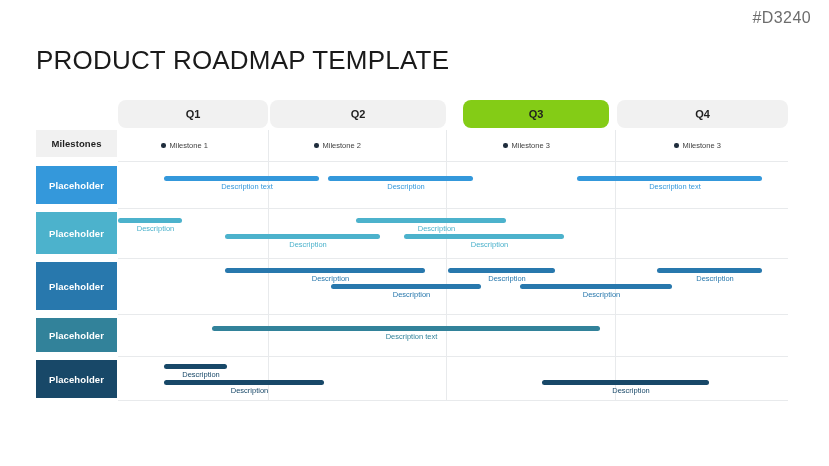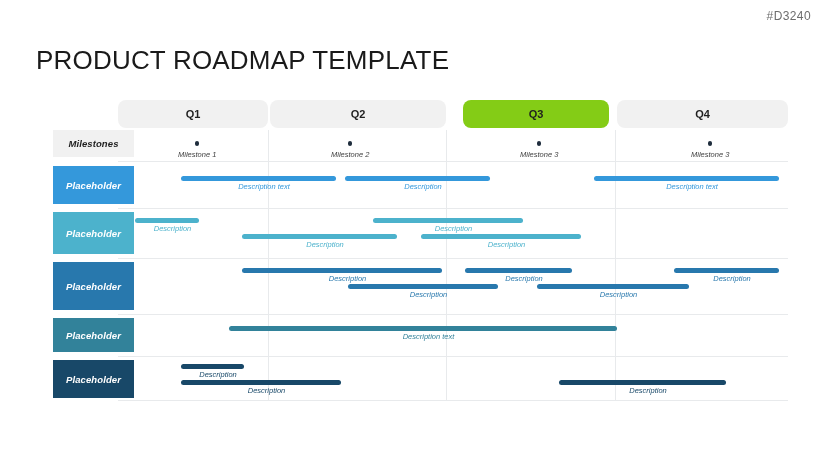--- a/index.html
+++ b/index.html
@@ -12,21 +12,21 @@
     height: 466px;
     position: relative;
     overflow: hidden;
     font-family: "Liberation Sans", sans-serif;
     color: #222222;
   }
   #doc-id {
     position: absolute;
     top: 9px;
     right: 18px;
-    font-size: 12px;
+    font-size: 16px;
     color: #6d6d6d;
     letter-spacing: 0.4px;
   }
   #page-title {
     position: absolute;
     left: 36px;
     top: 28px;
     font-size: 26px;
     font-weight: 400;
     letter-spacing: 0.2px;
@@ -67,23 +67,22 @@
   .col-sep {
     position: absolute;
     top: 30px;
     width: 1px;
     background: #e3e6e8;
   }
 
   
   .row {
     position: absolute;
-    left: 17px;
+    left: 0;
     width: 752px;
-    font-style: italic;
   }
   .row-sep {
     position: absolute;
     left: 82px;
     width: 670px;
     height: 1px;
     background: #e8eaec;
   }
   .row-label {
     position: absolute;
@@ -104,21 +103,20 @@
 
   
   .milestone {
     position: absolute;
     display: flex;
     align-items: center;
     gap: 4px;
     font-size: 7.5px;
     color: #3f3f3f;
     white-space: nowrap;
-    flex-direction: column;
   }
   .milestone .dot {
     width: 4.5px;
     height: 4.5px;
     border-radius: 50%;
     background: #1f2d3d;
     display: inline-block;
   }
 
   

